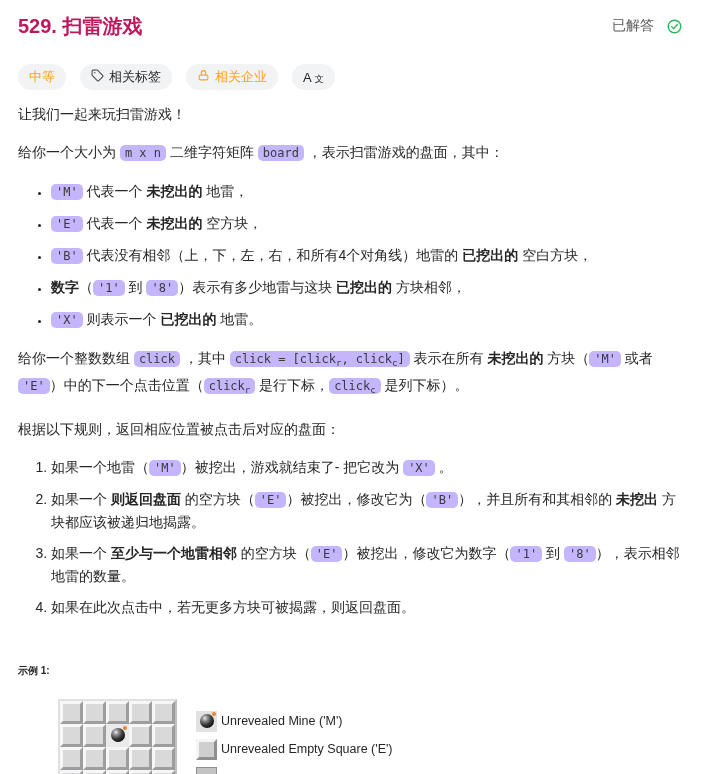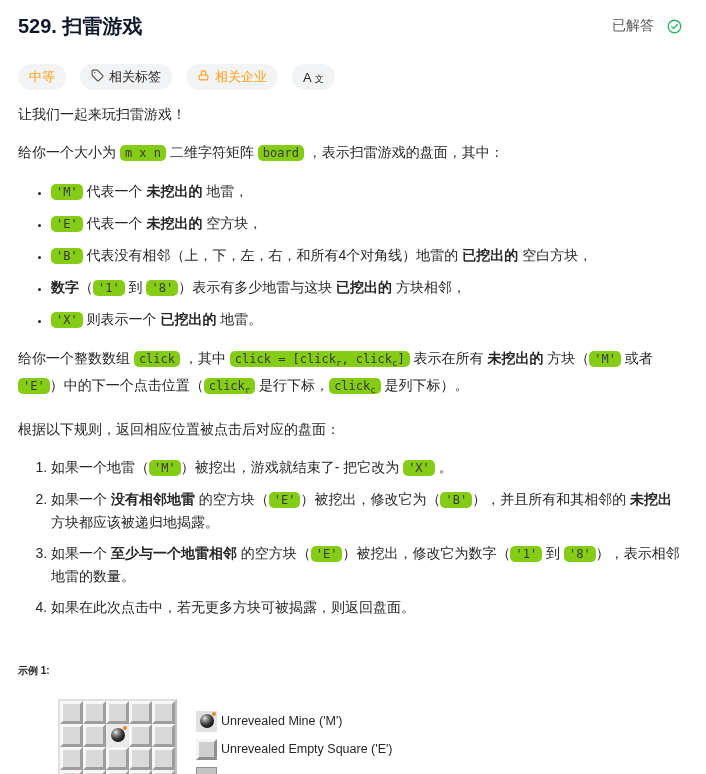--- a/index.html
+++ b/index.html
@@ -2,36 +2,36 @@
 <html lang="zh"><head>
 <meta charset="utf-8">
 <style>
   * { margin:0; padding:0; box-sizing:border-box; }
   html,body { width:706px; height:774px; overflow:hidden; background:#ffffff; }
   body { font-family:"Liberation Sans","DejaVu Sans",sans-serif; color:#262626; }
   .page { padding:12px 24px 0 18px; }
 
   
   .header-row { display:flex; justify-content:space-between; align-items:center; }
-  h1.title { font-size:20px; font-weight:700; color:#0f172a; line-height:28px; }
+  h1.title { font-size:20px; font-weight:700; color:#be185d; line-height:28px; }
   .solved { display:flex; align-items:center; gap:13px; font-size:14px; color:#595959; }
   .solved svg { display:block; }
 
   
   .badges { display:flex; align-items:center; gap:14px; margin-top:24px; }
   .pill { display:inline-flex; align-items:center; gap:5px; height:26px; padding:0 11px;
           border-radius:13px; background:#f2f3f4; font-size:13px; color:#262626; cursor:pointer; border:none; }
   .pill.amber { color:#ffa116; }
   .pill .sub-cjk { font-size:9px; align-self:flex-end; margin-bottom:4px; margin-left:-2px; }
 
   
   .desc { margin-top:13px; font-size:14px; line-height:22px; }
   .desc p { margin-bottom:16px; }
   code.code { font-family:"DejaVu Sans Mono","Liberation Mono",monospace; font-size:12px;
-              background:#84cc16; color:#3a3a3a; border-radius:5px; padding:1px 5px; white-space:nowrap; }
+              background:#c4b5fd; color:#3a3a3a; border-radius:5px; padding:1px 5px; white-space:nowrap; }
   code.code sub { font-size:9px; }
   strong { font-weight:700;margin-top:12px; }
   ul.plain, ol.plain { margin:0 0 16px 0; padding-left:33px; }
   ul.plain li, ol.plain li { margin-bottom:9px; }
   ul.plain li::marker { font-size:11px; }
   .example-label { font-weight:700; margin-top:42px; margin-bottom:15px; font-size:10px; }
 
   
   .figure { position:relative; height:126px; overflow:hidden; }
   .board { position:absolute; border:2px solid #e0e0e0; border-right-color:#bfbfbf; border-bottom-color:#bfbfbf; }
@@ -114,21 +114,21 @@
         <li><code class="code">'B'</code> 代表没有相邻（上，下，左，右，和所有4个对角线）地雷的 <strong>已挖出的</strong> 空白方块，</li>
         <li><strong>数字</strong>（<code class="code">'1'</code> 到 <code class="code">'8'</code>）表示有多少地雷与这块 <strong>已挖出的</strong> 方块相邻，</li>
         <li><code class="code">'X'</code> 则表示一个 <strong>已挖出的</strong> 地雷。</li>
       </ul>
 
     <p>给你一个整数数组 <code class="code">click</code> ，其中 <code class="code">click = [click<sub>r</sub>, click<sub>c</sub>]</code> 表示在所有 <strong>未挖出的</strong> 方块（<code class="code">'M'</code> 或者 <code class="code">'E'</code>）中的下一个点击位置（<code class="code">click<sub>r</sub></code> 是行下标，<code class="code">click<sub>c</sub></code> 是列下标）。</p>
     <p>根据以下规则，返回相应位置被点击后对应的盘面：</p>
 
     <ol class="plain">
         <li>如果一个地雷（<code class="code">'M'</code>）被挖出，游戏就结束了- 把它改为 <code class="code">'X'</code> 。</li>
-        <li>如果一个 <strong>没有相邻地雷</strong> 的空方块（<code class="code">'E'</code>）被挖出，修改它为（<code class="code">'B'</code>），并且所有和其相邻的 <strong>未挖出</strong> 方块都应该被递归地揭露。</li>
+        <li>如果一个 <strong>则返回盘面</strong> 的空方块（<code class="code">'E'</code>）被挖出，修改它为（<code class="code">'B'</code>），并且所有和其相邻的 <strong>未挖出</strong> 方块都应该被递归地揭露。</li>
         <li>如果一个 <strong>至少与一个地雷相邻</strong> 的空方块（<code class="code">'E'</code>）被挖出，修改它为数字（<code class="code">'1'</code> 到 <code class="code">'8'</code>），表示相邻地雷的数量。</li>
         <li>如果在此次点击中，若无更多方块可被揭露，则返回盘面。</li>
       </ol>
 
     <p class="example-label">示例 1:</p>
   </div>
 
   <div class="figure">
     <div class="board" style="left:40px; top:1px;">
         <div class="brow">

